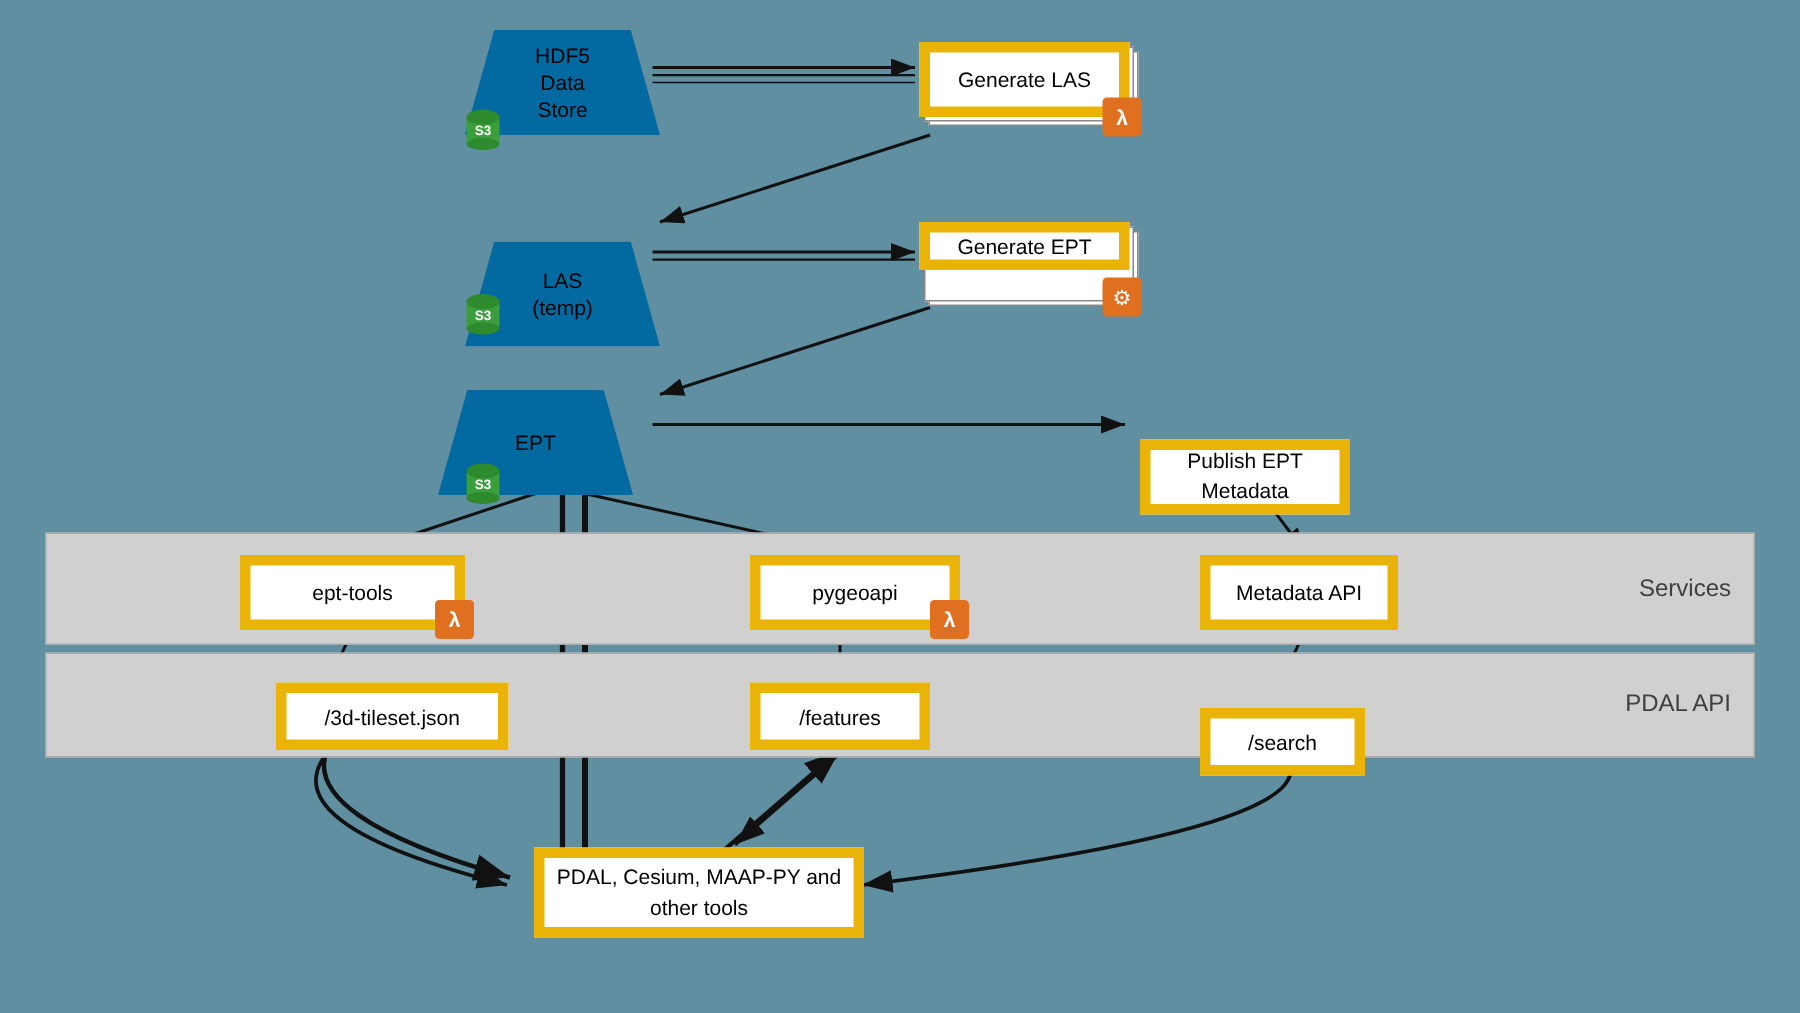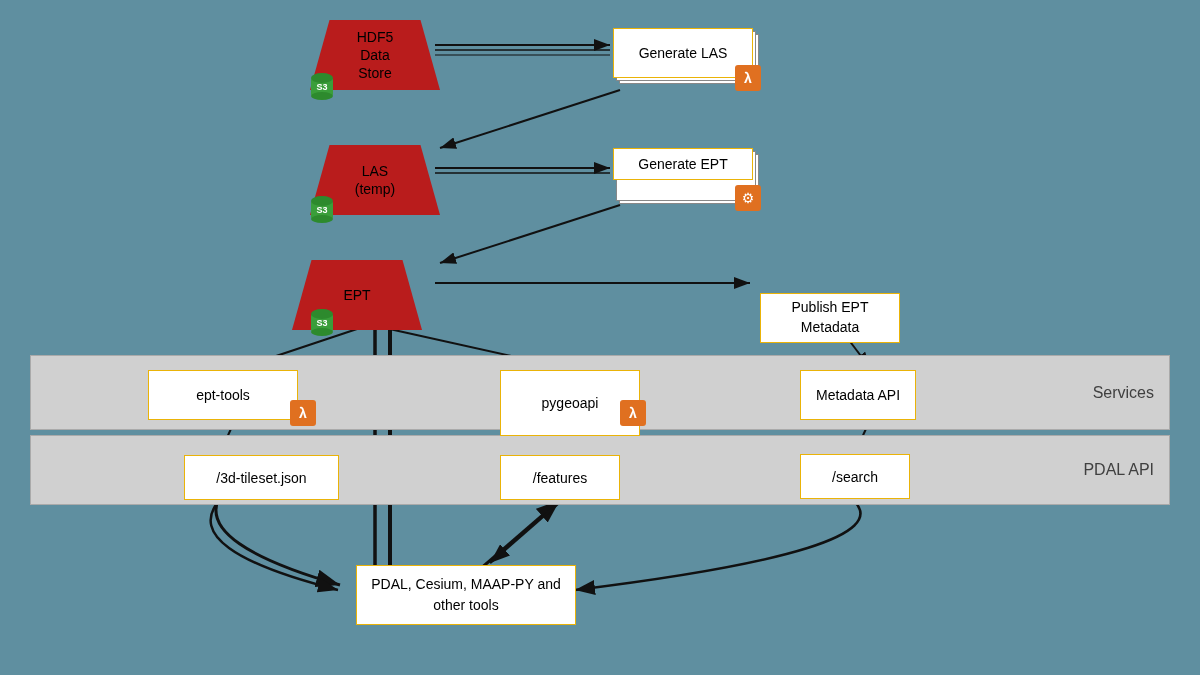--- a/index.html
+++ b/index.html
@@ -14,88 +14,88 @@
 
     .diagram {
       position: relative;
       width: 1200px;
       height: 675px;
     }
 
     
     .trapezoid {
       position: absolute;
-      background: #b91c1c;
+      background: #0369a1;
       clip-path: polygon(15% 0%, 85% 0%, 100% 100%, 0% 100%);
       display: flex;
       align-items: center;
       justify-content: center;
       text-align: center;
       font-size: 14px;
       font-weight: normal;
     }
 
     .trap-hdf5 {
       width: 130px;
       height: 70px;
       top: 20px;
       left: 310px;
     }
 
     .trap-las {
       width: 130px;
       height: 70px;
-      top: 145px;
+      top: 161px;
       left: 310px;
     }
 
     .trap-ept {
       width: 130px;
       height: 70px;
       top: 260px;
       left: 292px;
     }
 
     
     .box {
       position: absolute;
       background: white;
-      border: 1px solid #eab308;
+      border: 7px solid #eab308;
       display: flex;
       align-items: center;
       justify-content: center;
       text-align: center;
       font-size: 14px;
       padding: 6px;
     }
 
     .box-pub-ept {
       width: 140px;
       height: 50px;
       top: 265px;
       left: 760px;
       margin-top: 28px;
     }
 
     .box-ept-tools {
       width: 150px;
       height: 50px;
       top: 370px;
-      left: 148px;
+      left: 160px;
     }
 
     .box-pygeoapi {
       width: 140px;
-      height: 66px;
+      height: 50px;
       top: 370px;
       left: 500px;
     }
 
     .box-metadata-api {
-      width: 116px;
+      width: 132px;
       height: 50px;
       top: 370px;
       left: 800px;
     }
 
     .box-3d-tileset {
       width: 155px;
       height: 45px;
       top: 455px;
       left: 140px;
@@ -105,21 +105,21 @@
     .box-features {
       width: 120px;
       height: 45px;
       top: 455px;
       left: 500px;
     }
 
     .box-search {
       width: 110px;
       height: 45px;
-      top: 454px;
+      top: 472px;
       left: 800px;
     }
 
     .box-pdal {
       width: 220px;
       height: 60px;
       top: 565px;
       left: 356px;
     }
 

